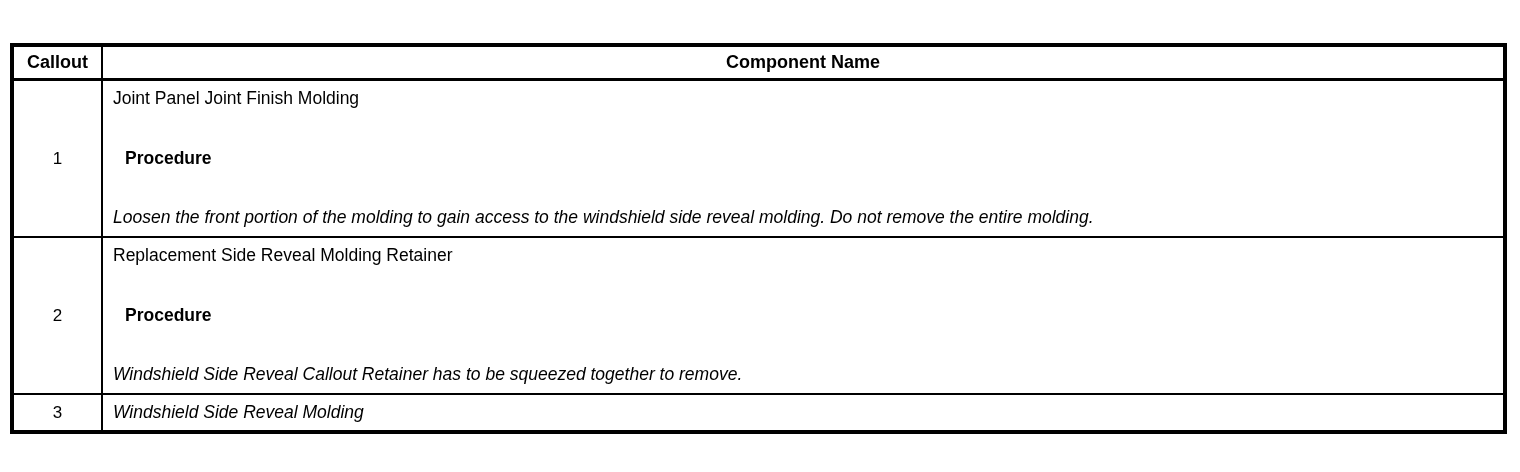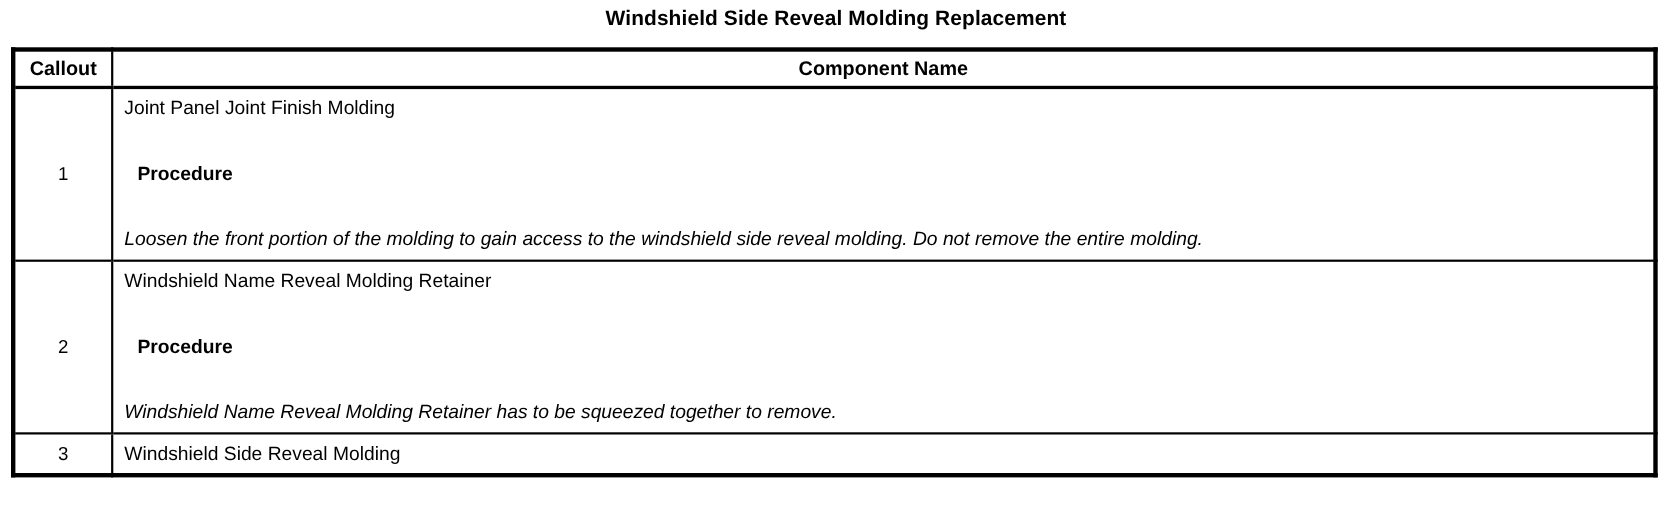--- a/index.html
+++ b/index.html
@@ -95,28 +95,28 @@
 
   .proc-body {
     margin: 0;
     padding: 23px 0 0 0;
     font-style: italic;
   }
 
   .single-line td.name-cell {
     padding-top: 5px;
     padding-bottom: 5px;
+    font-style: italic;
   }
 </style>
 </head>
 <body>
 
 <div class="page">
 
-  <div class="doc-title">Windshield Side Reveal Molding Replacement</div>
 
   <div class="table-wrap">
     <table class="spec">
       <colgroup>
         <col class="c-callout">
         <col class="c-name">
       </colgroup>
       <thead>
         <tr>
           <th class="th-callout">Callout</th>
@@ -130,23 +130,23 @@
           <td class="name-cell">
             <p class="comp-title">Joint Panel Joint Finish Molding</p>
             <p class="proc-head">Procedure</p>
             <p class="proc-body">Loosen the front portion of the molding to gain access to the windshield side reveal molding. Do not remove the entire molding.</p>
           </td>
         </tr>
 
         <tr>
           <td class="callout-cell">2</td>
           <td class="name-cell">
-            <p class="comp-title">Windshield Name Reveal Molding Retainer</p>
+            <p class="comp-title">Replacement Side Reveal Molding Retainer</p>
             <p class="proc-head">Procedure</p>
-            <p class="proc-body">Windshield Name Reveal Molding Retainer has to be squeezed together to remove.</p>
+            <p class="proc-body">Windshield Side Reveal Callout Retainer has to be squeezed together to remove.</p>
           </td>
         </tr>
 
         <tr class="single-line">
           <td class="callout-cell">3</td>
           <td class="name-cell">
             <p class="comp-title">Windshield Side Reveal Molding</p>
           </td>
         </tr>
 

